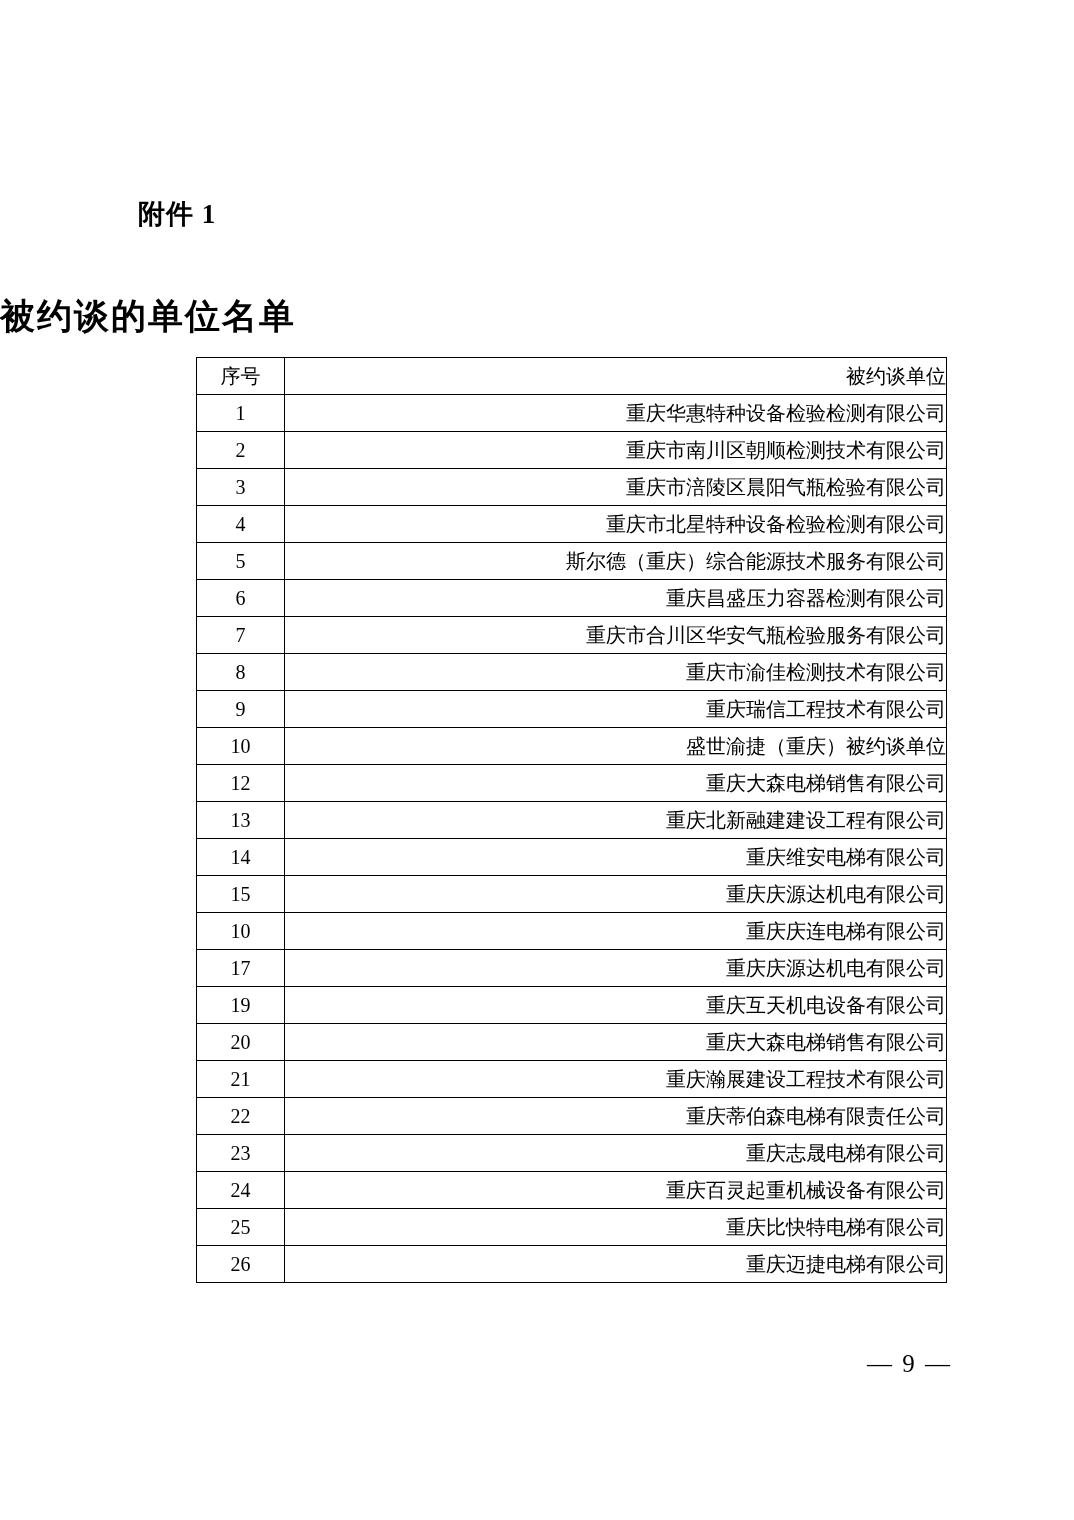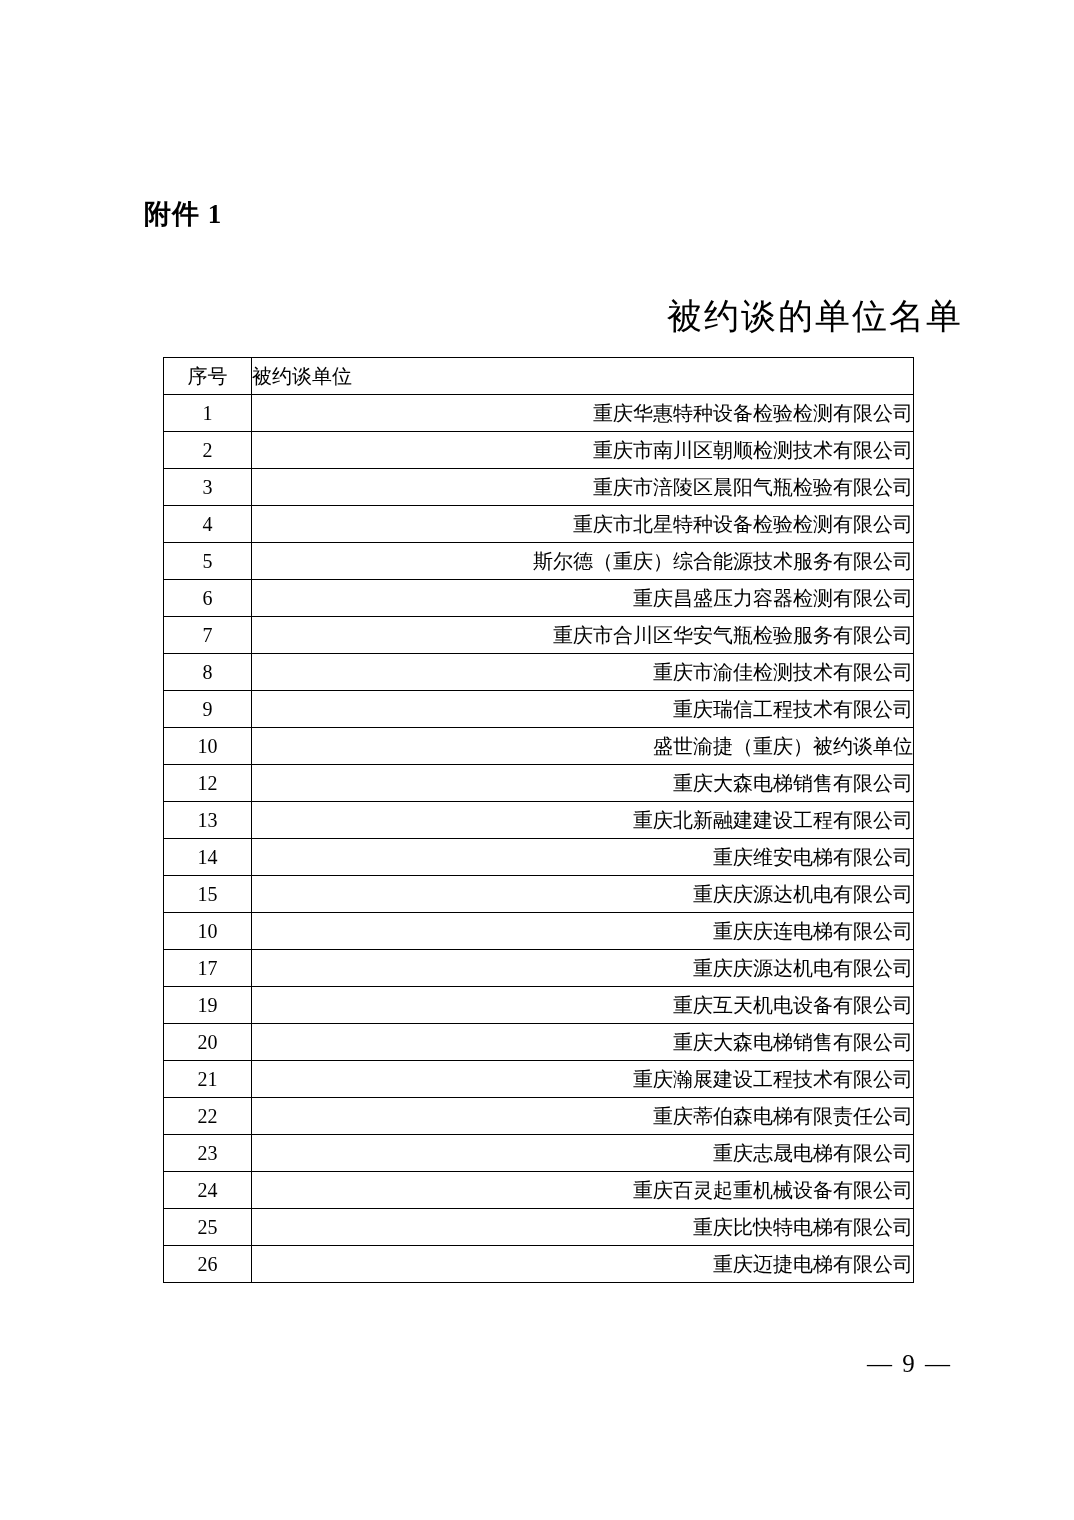--- a/index.html
+++ b/index.html
@@ -17,66 +17,67 @@
   }
   .page {
     position: absolute;
     left: 0;
     top: 0;
     width: 1074px;
     height: 1520px;
   }
   .attachment-label {
     position: absolute;
-    left: 144px;
+    left: 138px;
     top: 196px;
     font-size: 27px;
     font-weight: bold;
     letter-spacing: 1px;
     font-family: "Liberation Serif", "DejaVu Serif", serif;
   }
   .doc-title {
     position: absolute;
     left: 0;
     top: 293px;
     width: 963px;
-    text-align: right;
+    text-align: left;
     font-size: 35px;
-    font-weight: normal;
+    font-weight: bold;
     letter-spacing: 2px;
     font-family: "Liberation Serif", "DejaVu Serif", serif;
   }
   .table-wrap {
     position: absolute;
     left: 163px;
     top: 357px;
     width: 750px;
   }
   table.list-table {
     border-collapse: collapse;
     width: 750px;
     table-layout: fixed;
+    margin-left: 33px;
   }
   table.list-table col.c-no { width: 88px; }
   table.list-table col.c-name { width: 662px; }
   table.list-table th,
   table.list-table td {
     border: 1px solid #000000;
     height: 36px;
     font-size: 20px;
     font-family: "Liberation Serif", "DejaVu Serif", serif;
     padding: 0;
     line-height: 36px;
   }
   table.list-table th.th-no,
   table.list-table td.td-no {
     text-align: center;
   }
   table.list-table th.th-name {
-    text-align: left;
+    text-align: right;
   }
   table.list-table td.td-name {
     text-align: right;
     padding-left: 14px;
   }
   table.list-table th {
     font-weight: normal;
   }
   .page-number {
     position: absolute;

